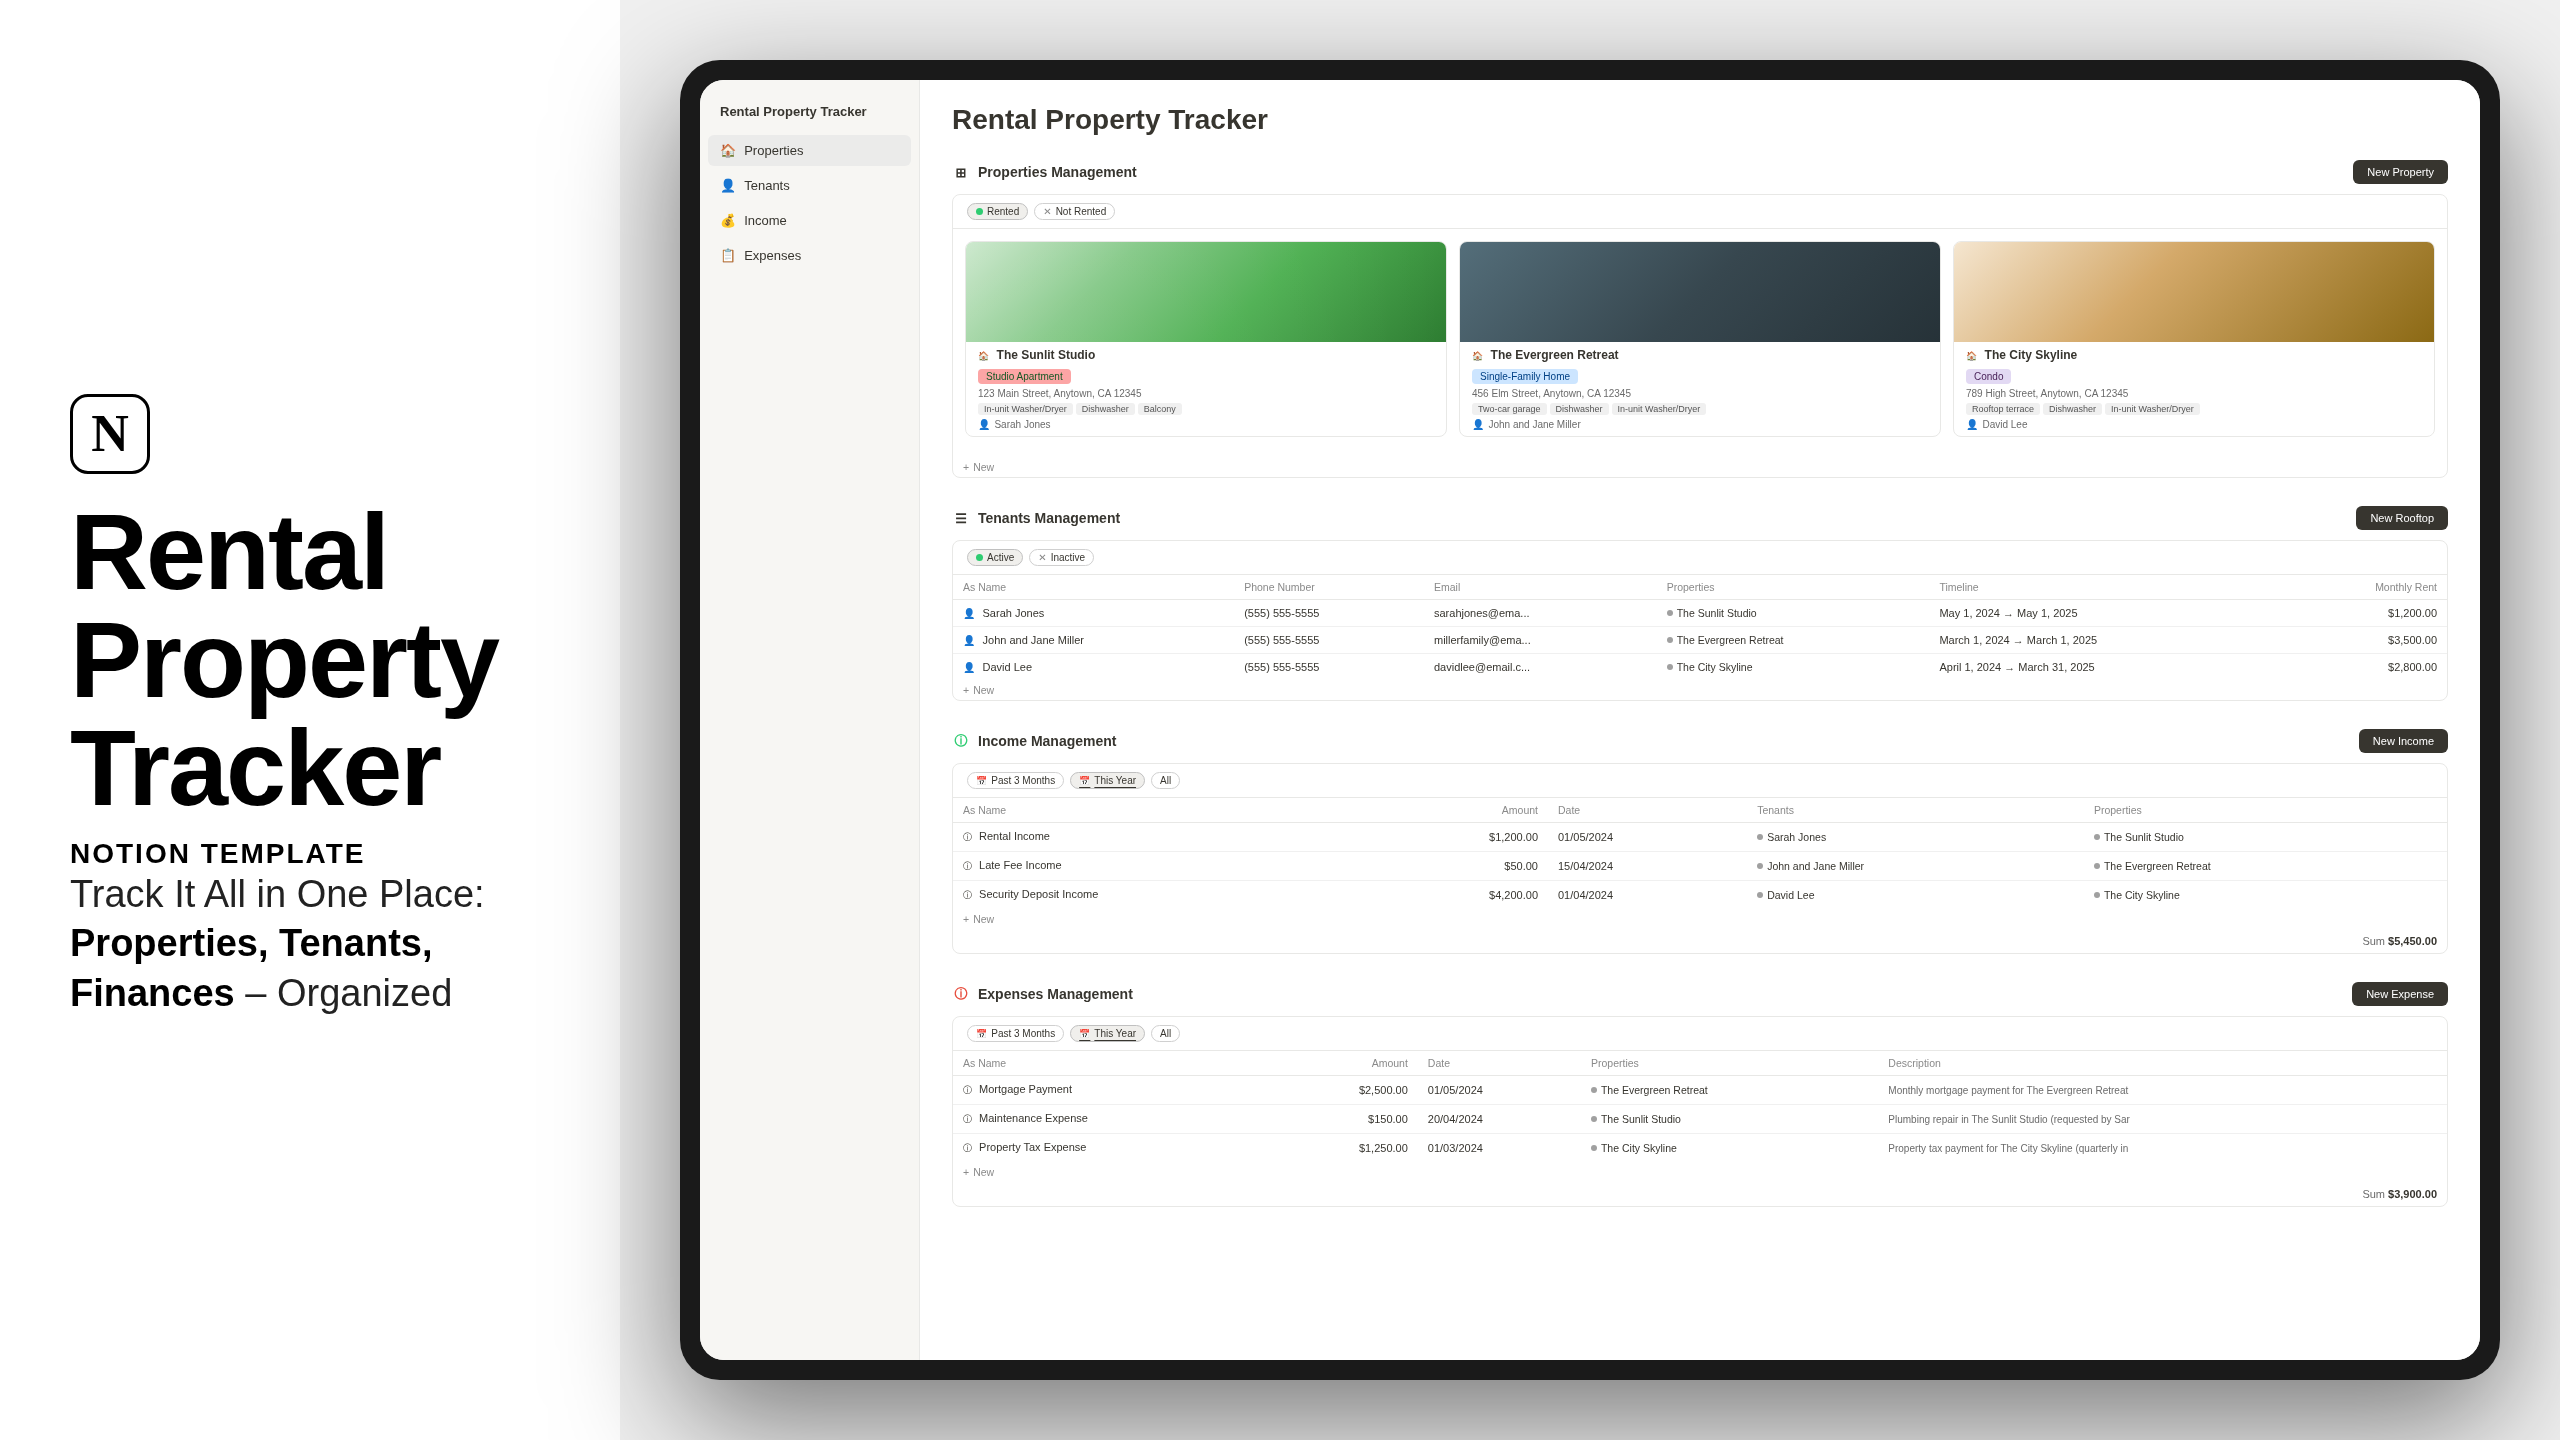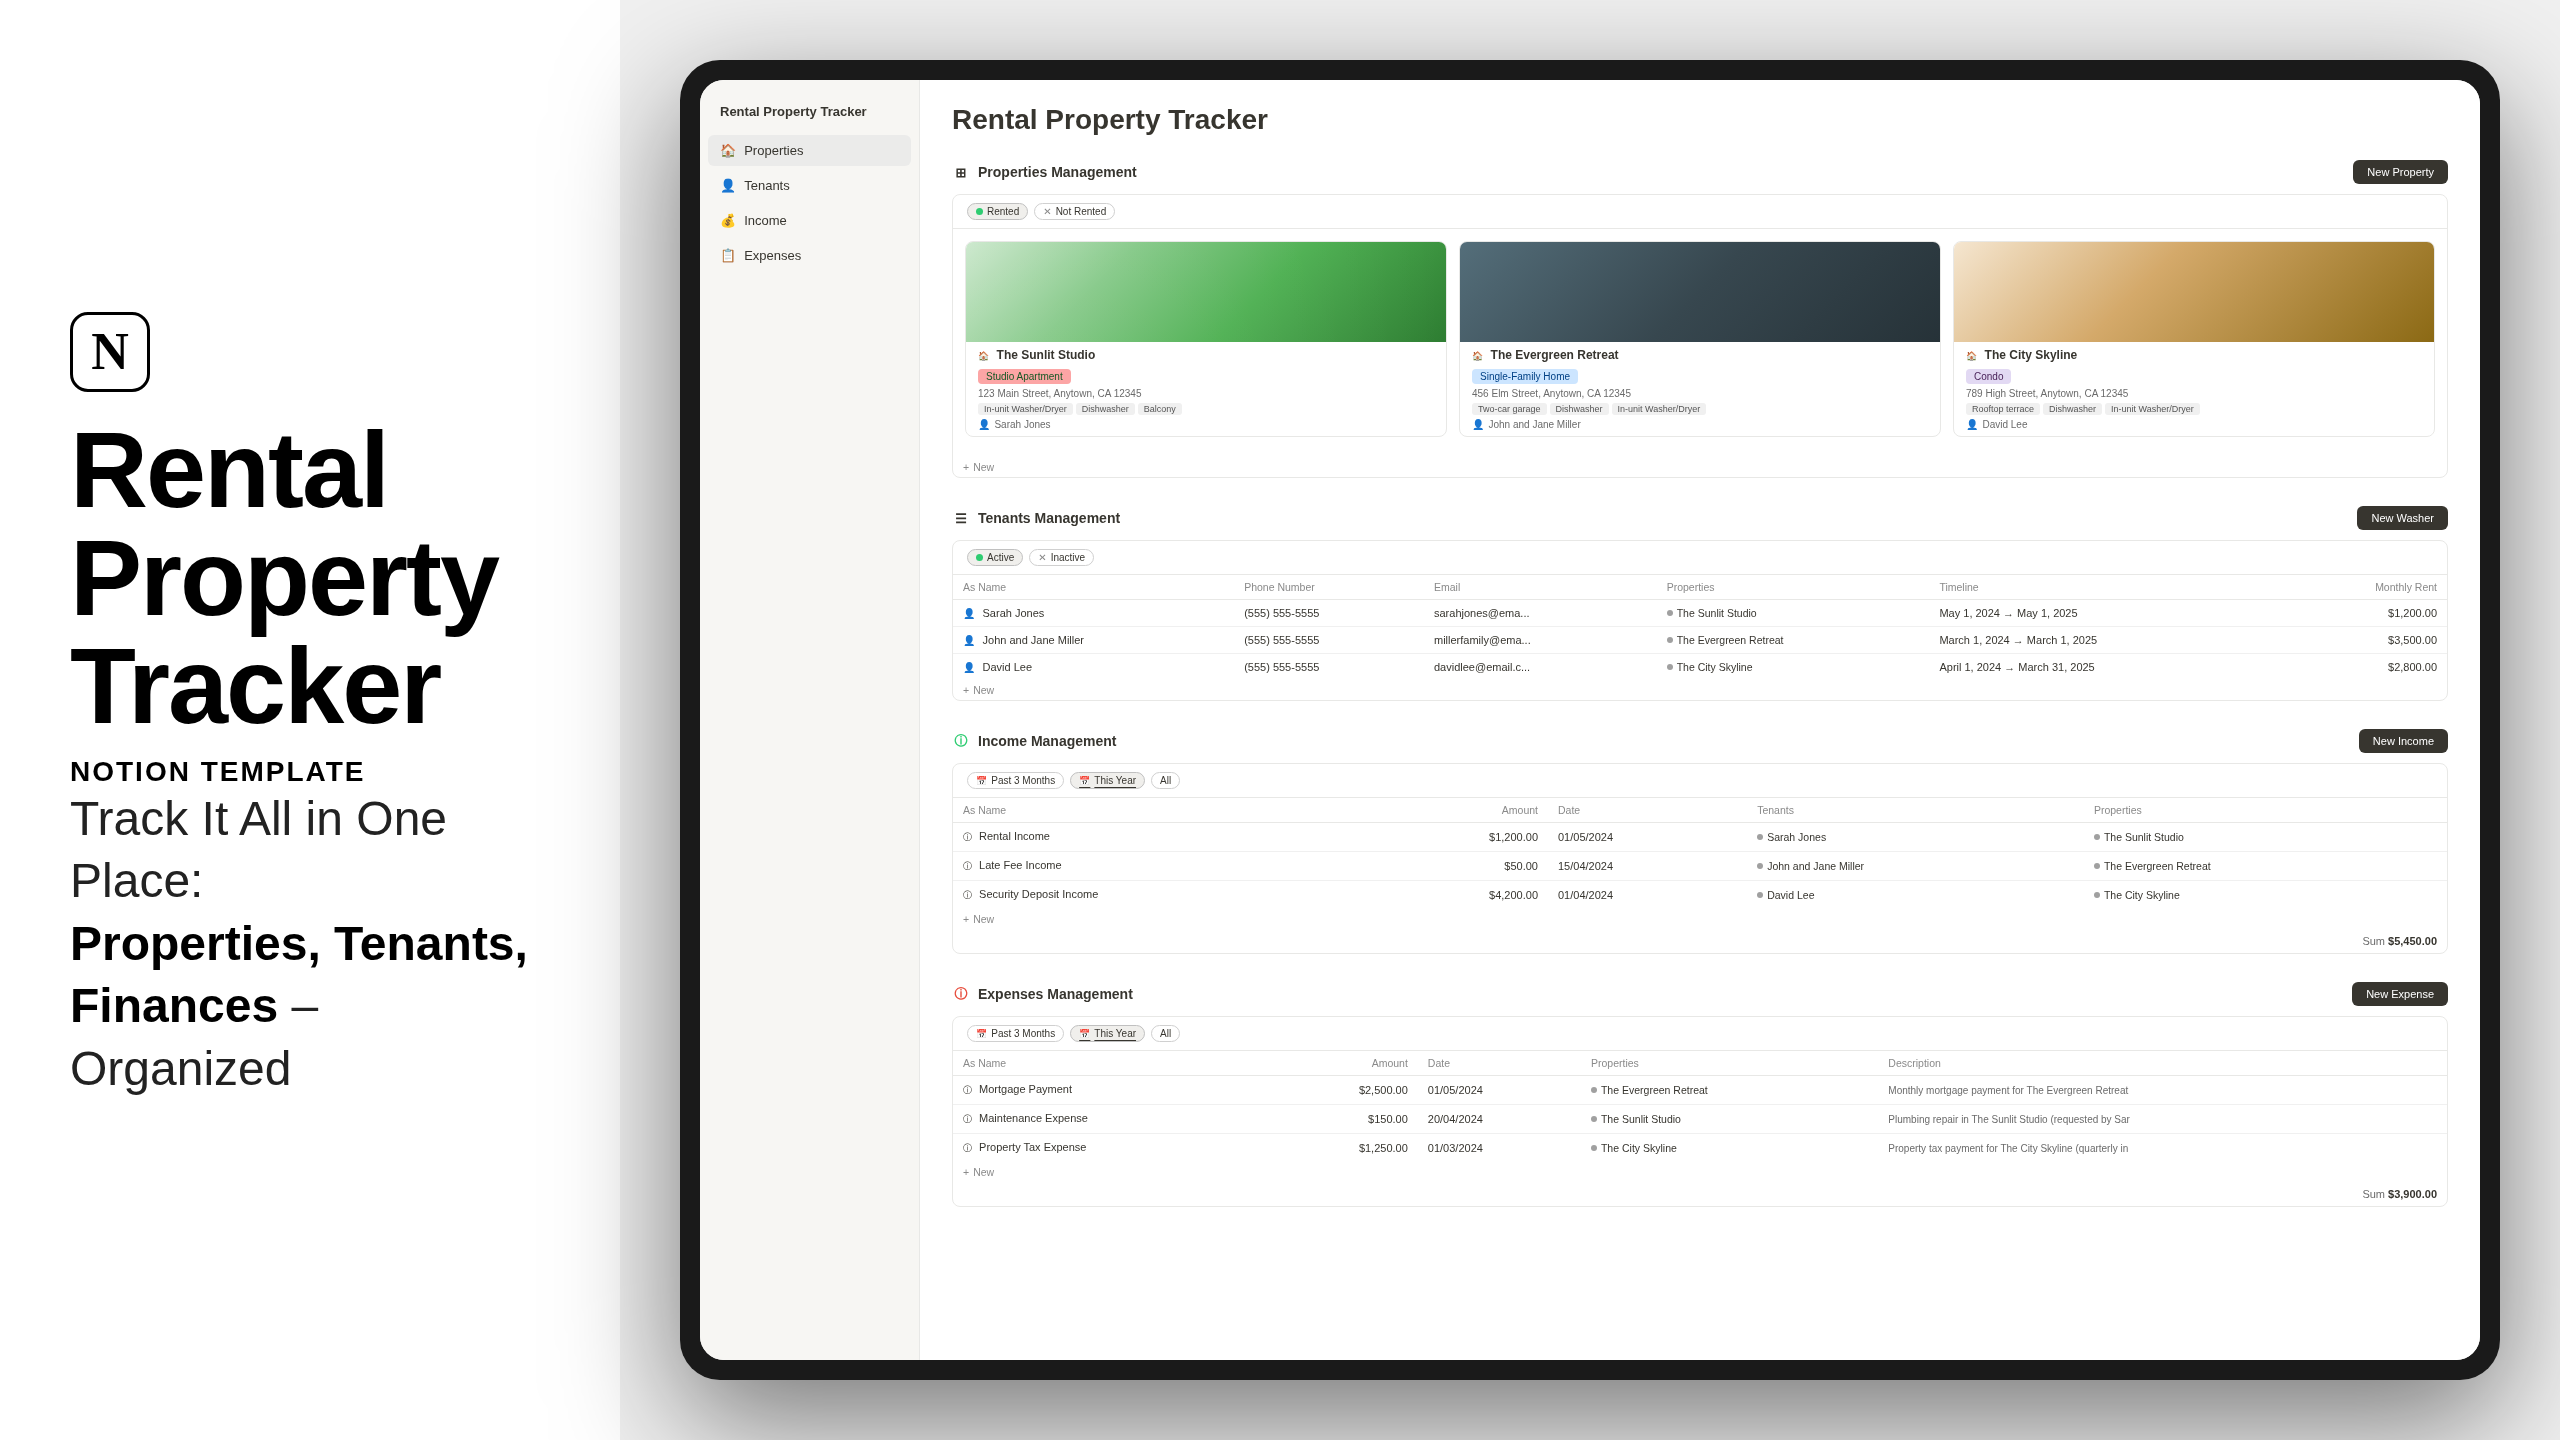--- a/index.html
+++ b/index.html
@@ -53,21 +53,21 @@
 
     .notion-template-label {
       font-size: 28px;
       font-weight: 800;
       color: #000;
       letter-spacing: 2px;
       text-transform: uppercase;
     }
 
     .tagline {
-      font-size: 48px;
+      font-size: 38px;
       font-weight: 400;
       color: #222;
       line-height: 1.3;
       margin-bottom: 28px;
     }
 
     .tagline strong {
       font-weight: 900;
       color: #000;
     }
@@ -538,21 +538,21 @@
             </div>
           </div>
         </div>
 
         <div class="section">
           <div class="section-header">
             <div class="section-title">
               <span class="section-icon">☰</span>
               <span>Tenants Management</span>
             </div>
-            <button class="new-property-btn">New Washer</button>
+            <button class="new-property-btn">New Rooftop</button>
           </div>
 
           <div class="section-box">
             <div class="filter-group">
               <div class="filter-pill selected">
                 <span style="width:7px;height:7px;border-radius:50%;background:#2ecc71;display:inline-block;"></span>
                 <span>Active</span>
               </div>
               <div class="filter-pill">
                 <span style="font-size:10px;color:#888;">✕</span>

